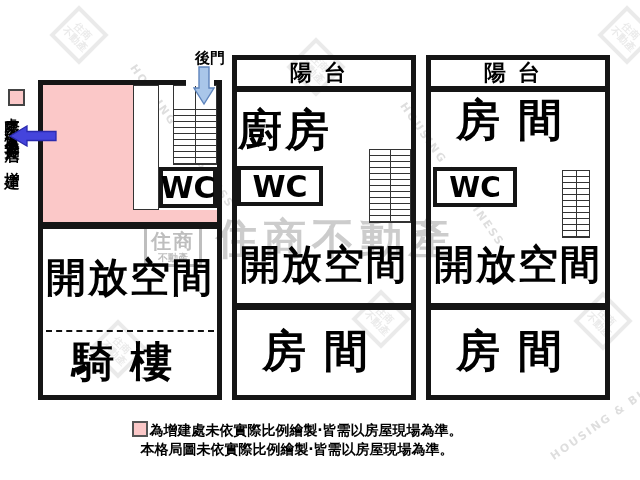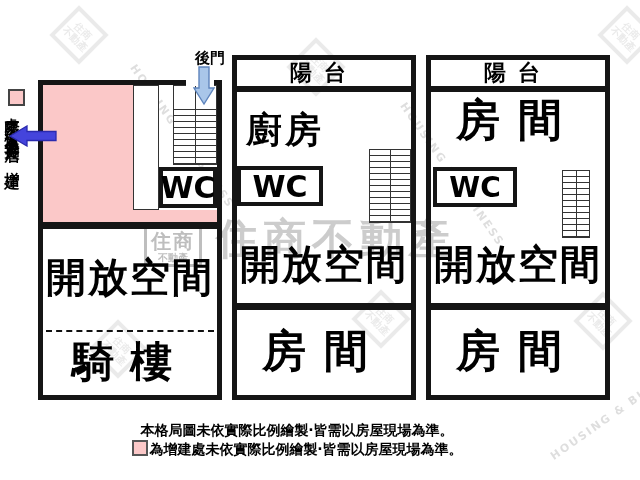--- a/index.html
+++ b/index.html
@@ -114,21 +114,21 @@
 
   <div class="gap" style="left:186px;top:78px;width:28px;height:8px;z-index:2;"></div>
   <div class="door-label" style="left:182px;top:49px;margin-left:13px;">後門</div>
   <svg class="abs" style="left:193px;top:66px;z-index:3;" width="22" height="40">
     <polygon points="6,1 16,1 16,22 21,22 11,38 1,22 6,22" style="fill:var(--door_arrow_fill);stroke:var(--door_arrow_border);stroke-width:1.4;"></polygon>
   </svg>
 
   <div class="plan" style="left:232px;top:55px;width:184px;height:345px;">
     <div class="room-label" style="top:0;font-size:22px;line-height:26px;letter-spacing:12px;">陽台</div>
     <div class="divider" style="top:26px;height:6px;"></div>
-    <div class="room-label" style="left:0;width:96px;right:auto;top:50px;font-size:36px;line-height:40px;letter-spacing:3px;">廚房</div>
+    <div class="room-label" style="left:0;width:96px;right:auto;top:50px;font-size:44px;line-height:40px;letter-spacing:3px;">廚房</div>
     <div class="wc-box" style="left:0;top:106px;width:86px;height:40px;">WC</div>
     <div class="stairbox" style="right:0;top:89px;width:42px;height:74px;">
       <div class="col first treads"></div>
       <div class="col treads"></div>
     </div>
     <div class="room-label" style="top:182px;font-size:40px;line-height:44px;letter-spacing:2px;">開放空間</div>
     <div class="divider" style="top:243px;height:7px;"></div>
     <div class="room-label" style="top:267px;font-size:44px;line-height:48px;letter-spacing:18px;">房間</div>
   </div>
 
@@ -140,19 +140,19 @@
     <div class="stairbox" style="left:131px;top:110px;width:28px;height:68px;">
       <div class="col first treads"></div>
       <div class="col treads"></div>
     </div>
     <div class="room-label" style="top:182px;font-size:40px;line-height:44px;letter-spacing:2px;">開放空間</div>
     <div class="divider" style="top:243px;height:7px;"></div>
     <div class="room-label" style="top:267px;font-size:44px;line-height:48px;letter-spacing:18px;">房間</div>
   </div>
 
   <div class="footer">
-    <div class="row">本格局圖未依實際比例繪製‧皆需以房屋現場為準。</div>
     <div class="row">
       <span class="inline-sq"></span><span>為增建處未依實際比例繪製‧皆需以房屋現場為準。</span>
     </div>
+    <div class="row">本格局圖未依實際比例繪製‧皆需以房屋現場為準。</div>
   </div>
 
 </div>
 
 </body></html>

